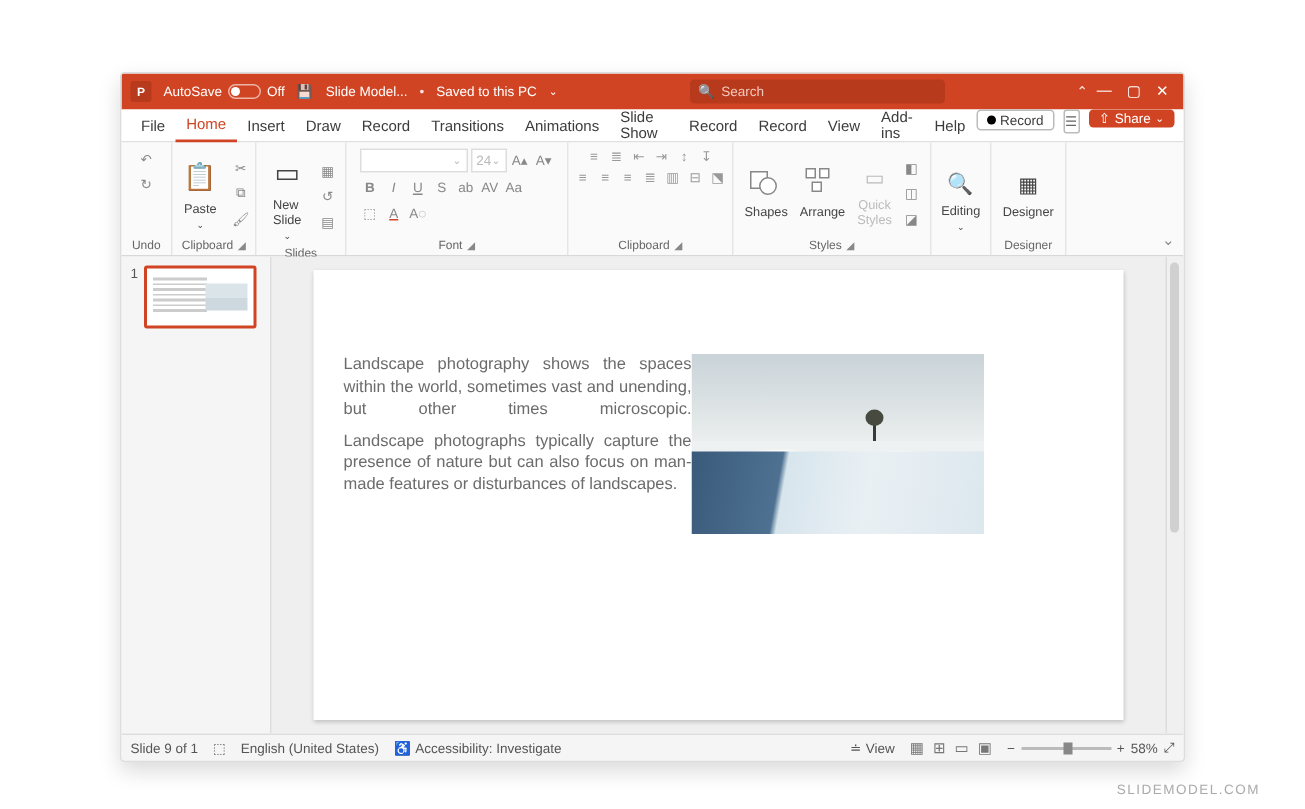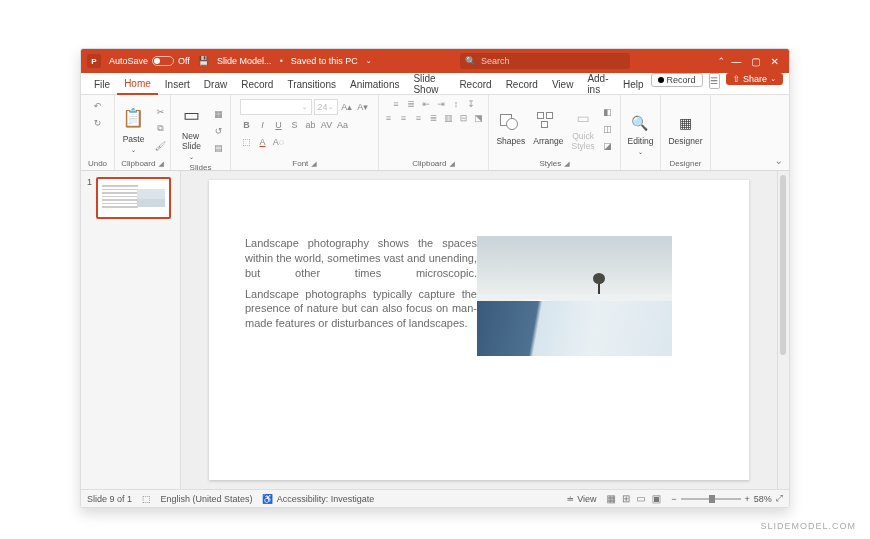--- a/index.html
+++ b/index.html
@@ -56,41 +56,41 @@
   
   .workspace { flex: 1; display: flex; background: #efefef; overflow: hidden; }
   .thumbcol { width: 100px; background: #f5f5f5; border-right: 1px solid #ddd; padding: 6px; }
   .thumbwrap { display: flex; gap: 4px; }
   .thumbnum { font-size: 9px; color: #555; }
   .thumb { width: 75px; height: 42px; border: 2px solid #d04423; background: #fff; border-radius: 2px; position: relative; overflow: hidden; }
   .thumb .txt { position: absolute; left: 4px; top: 6px; width: 36px; height: 30px; }
   .thumb .txt .l { height: 1.5px; background: #ccc; margin-bottom: 2px; }
   .thumb .img { position: absolute; right: 4px; top: 10px; width: 28px; height: 18px; background: linear-gradient(#dbe5e9 0%, #dbe5e9 55%, #cdd9df 55%, #cdd9df 100%); }
   .slidearea { flex: 1; display: flex; align-items: center; justify-content: center; padding: 10px 18px; }
-  .slide { background: #fff; width: 540px; height: 300px; box-shadow: 0 1px 3px rgba(0,0,0,.2); position: relative; padding: 56px 36px 24px; display: flex; }
+  .slide { background: #fff; width: 540px; height: 300px; box-shadow: 0 1px 3px rgba(0,0,0,.2); position: relative; padding: 56px 20px 24px; display: flex; }
   .slide .text { width: 232px; font-size: 11px; color: #6b6b6b; line-height: 1.35; }
   .slide .text p { margin-bottom: 6px; text-align: justify; text-align-last: left; }
   .slide .photo { width: 195px; height: 120px; position: relative; overflow: hidden; }
   .slide .photo .sky { position: absolute; inset: 0; background: linear-gradient(#c9d3d8, #e8ecec 45%, #f5f6f5 60%); }
   .slide .photo .clouds { position: absolute; left: 0; right: 0; top: 48%; height: 22px; background: radial-gradient(ellipse 40px 10px at 30% 50%, #fff 40%, transparent 60%), radial-gradient(ellipse 50px 12px at 70% 60%, #fff 40%, transparent 60%), #eef1f1; }
   .slide .photo .ground { position: absolute; left: 0; right: 0; bottom: 0; height: 46%; background: linear-gradient(100deg, #3a5a7a 0%, #4e7192 30%, #d7e5ed 32%, #e9f0f4 60%, #dce7ee 100%); }
   .slide .photo .tree { position: absolute; left: 62%; top: 38%; width: 2px; height: 12px; background: #3a3a36; }
   .slide .photo .tree::before { content: ""; position: absolute; left: -5px; top: -9px; width: 12px; height: 11px; background: #474a3f; border-radius: 50%; }
   .vscroll { width: 12px; background: #f0f0f0; border-left: 1px solid #ddd; position: relative; }
   .vscroll .thumb-sb { position: absolute; left: 2px; top: 4px; width: 6px; height: 180px; background: #d0d0d0; border-radius: 3px; }
 
   
   .status { height: 18px; background: #f5f5f5; border-top: 1px solid #ddd; display: flex; align-items: center; font-size: 9px; color: #555; padding: 0 6px; gap: 10px; }
   .status .spacer { flex: 1; }
   .status .views { display: flex; gap: 6px; color: #777; font-size: 10px; align-items: center; }
   .zoom { display: flex; align-items: center; gap: 4px; }
   .zoom .track { width: 60px; height: 2px; background: #bbb; position: relative; }
   .zoom .track .h { position: absolute; left: 28px; top: -3px; width: 6px; height: 8px; background: #888; }
 
-  .watermark { position: absolute; right: 14px; bottom: 8px; font-size: 9px; letter-spacing: 1px; color: #aaa; }
+  .watermark { position: absolute; right: 30px; bottom: 8px; font-size: 9px; letter-spacing: 1px; color: #aaa; }
 </style>
 </head>
 <body>
 
 <div class="window">
 
   <div class="titlebar">
     <div class="left">
       <div class="pp-icon">P</div>
       <div class="autosave">

